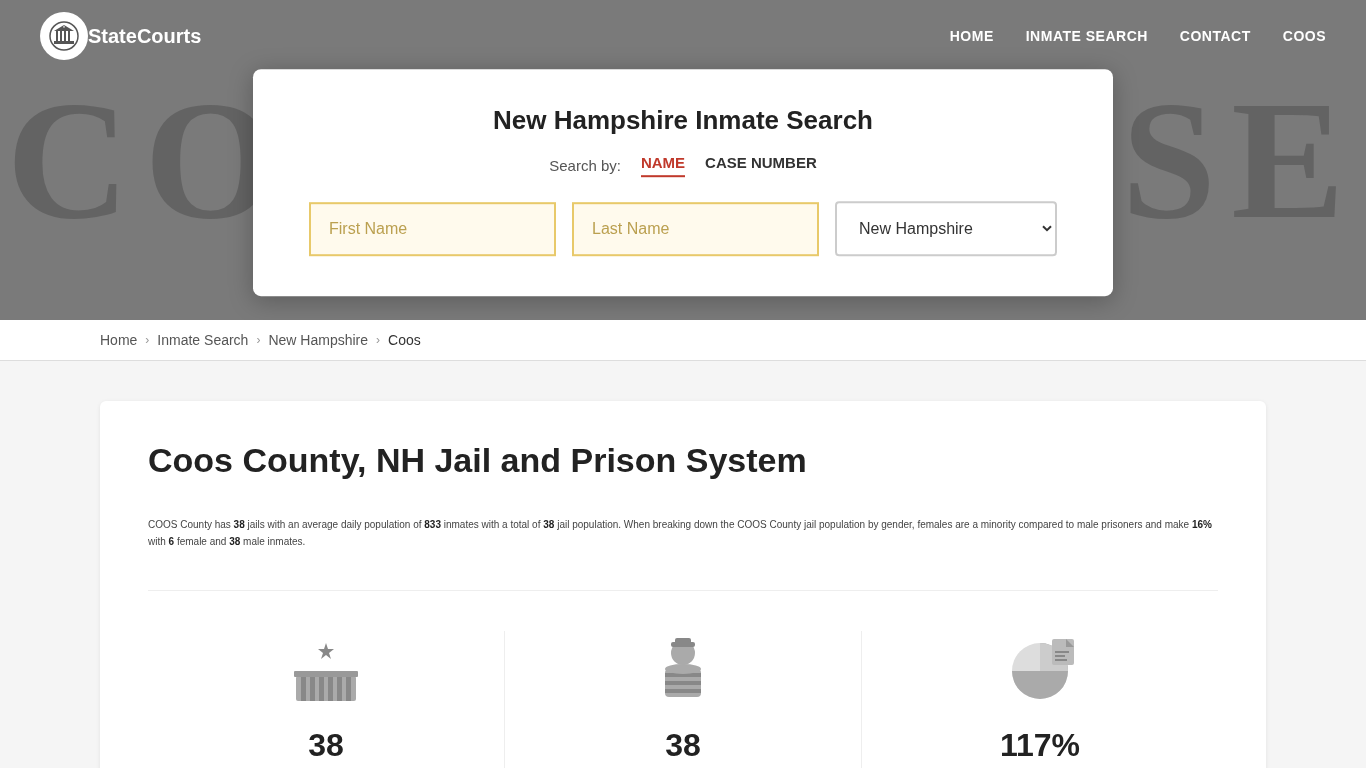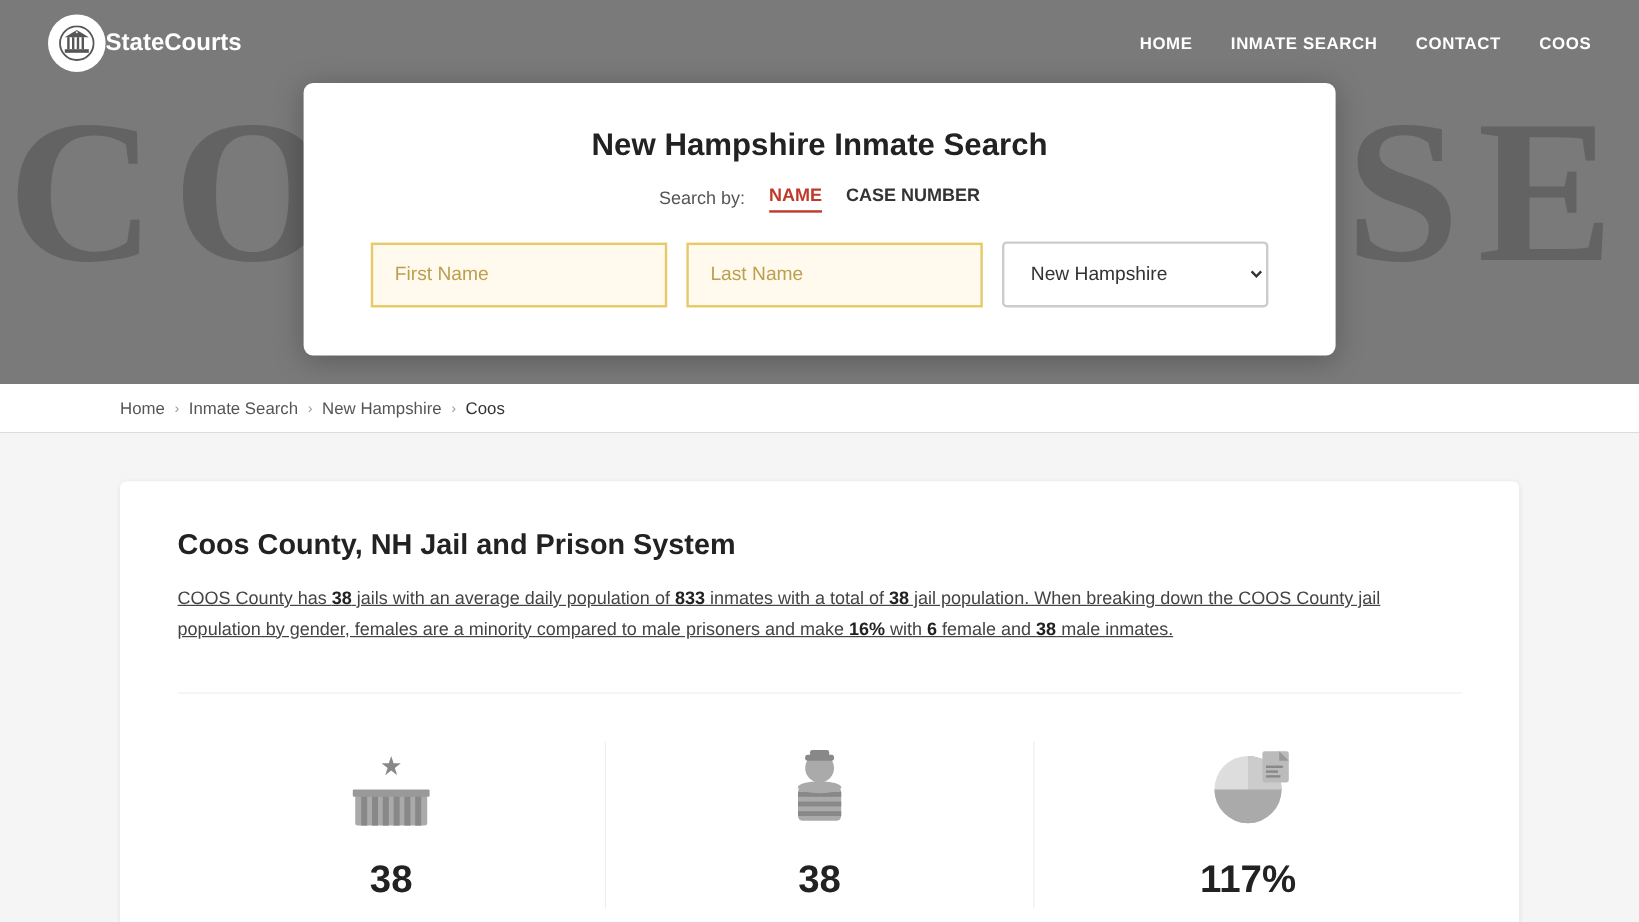--- a/index.html
+++ b/index.html
@@ -201,31 +201,30 @@
       background: #f5f5f5;
       padding: 40px 100px 60px;
     }
     .content-card {
       background: white;
       border-radius: 6px;
       padding: 40px 48px 48px;
       box-shadow: 0 1px 4px rgba(0,0,0,0.08);
     }
     .county-title {
-      font-size: 24px;
+      font-size: 34px;
       font-weight: 800;
       color: #222;
-      margin-bottom: 17px;
+      margin-bottom: 36px;
     }
     .county-description {
-      font-size: 15px;
+      font-size: 10px;
       color: #444;
       line-height: 1.7;
       margin-bottom: 40px;
-      text-decoration: underline;
     }
     .county-description strong {
       font-weight: 800;
       color: #222;
     }
 
     
     .stats-row {
       display: flex;
       align-items: flex-start;

